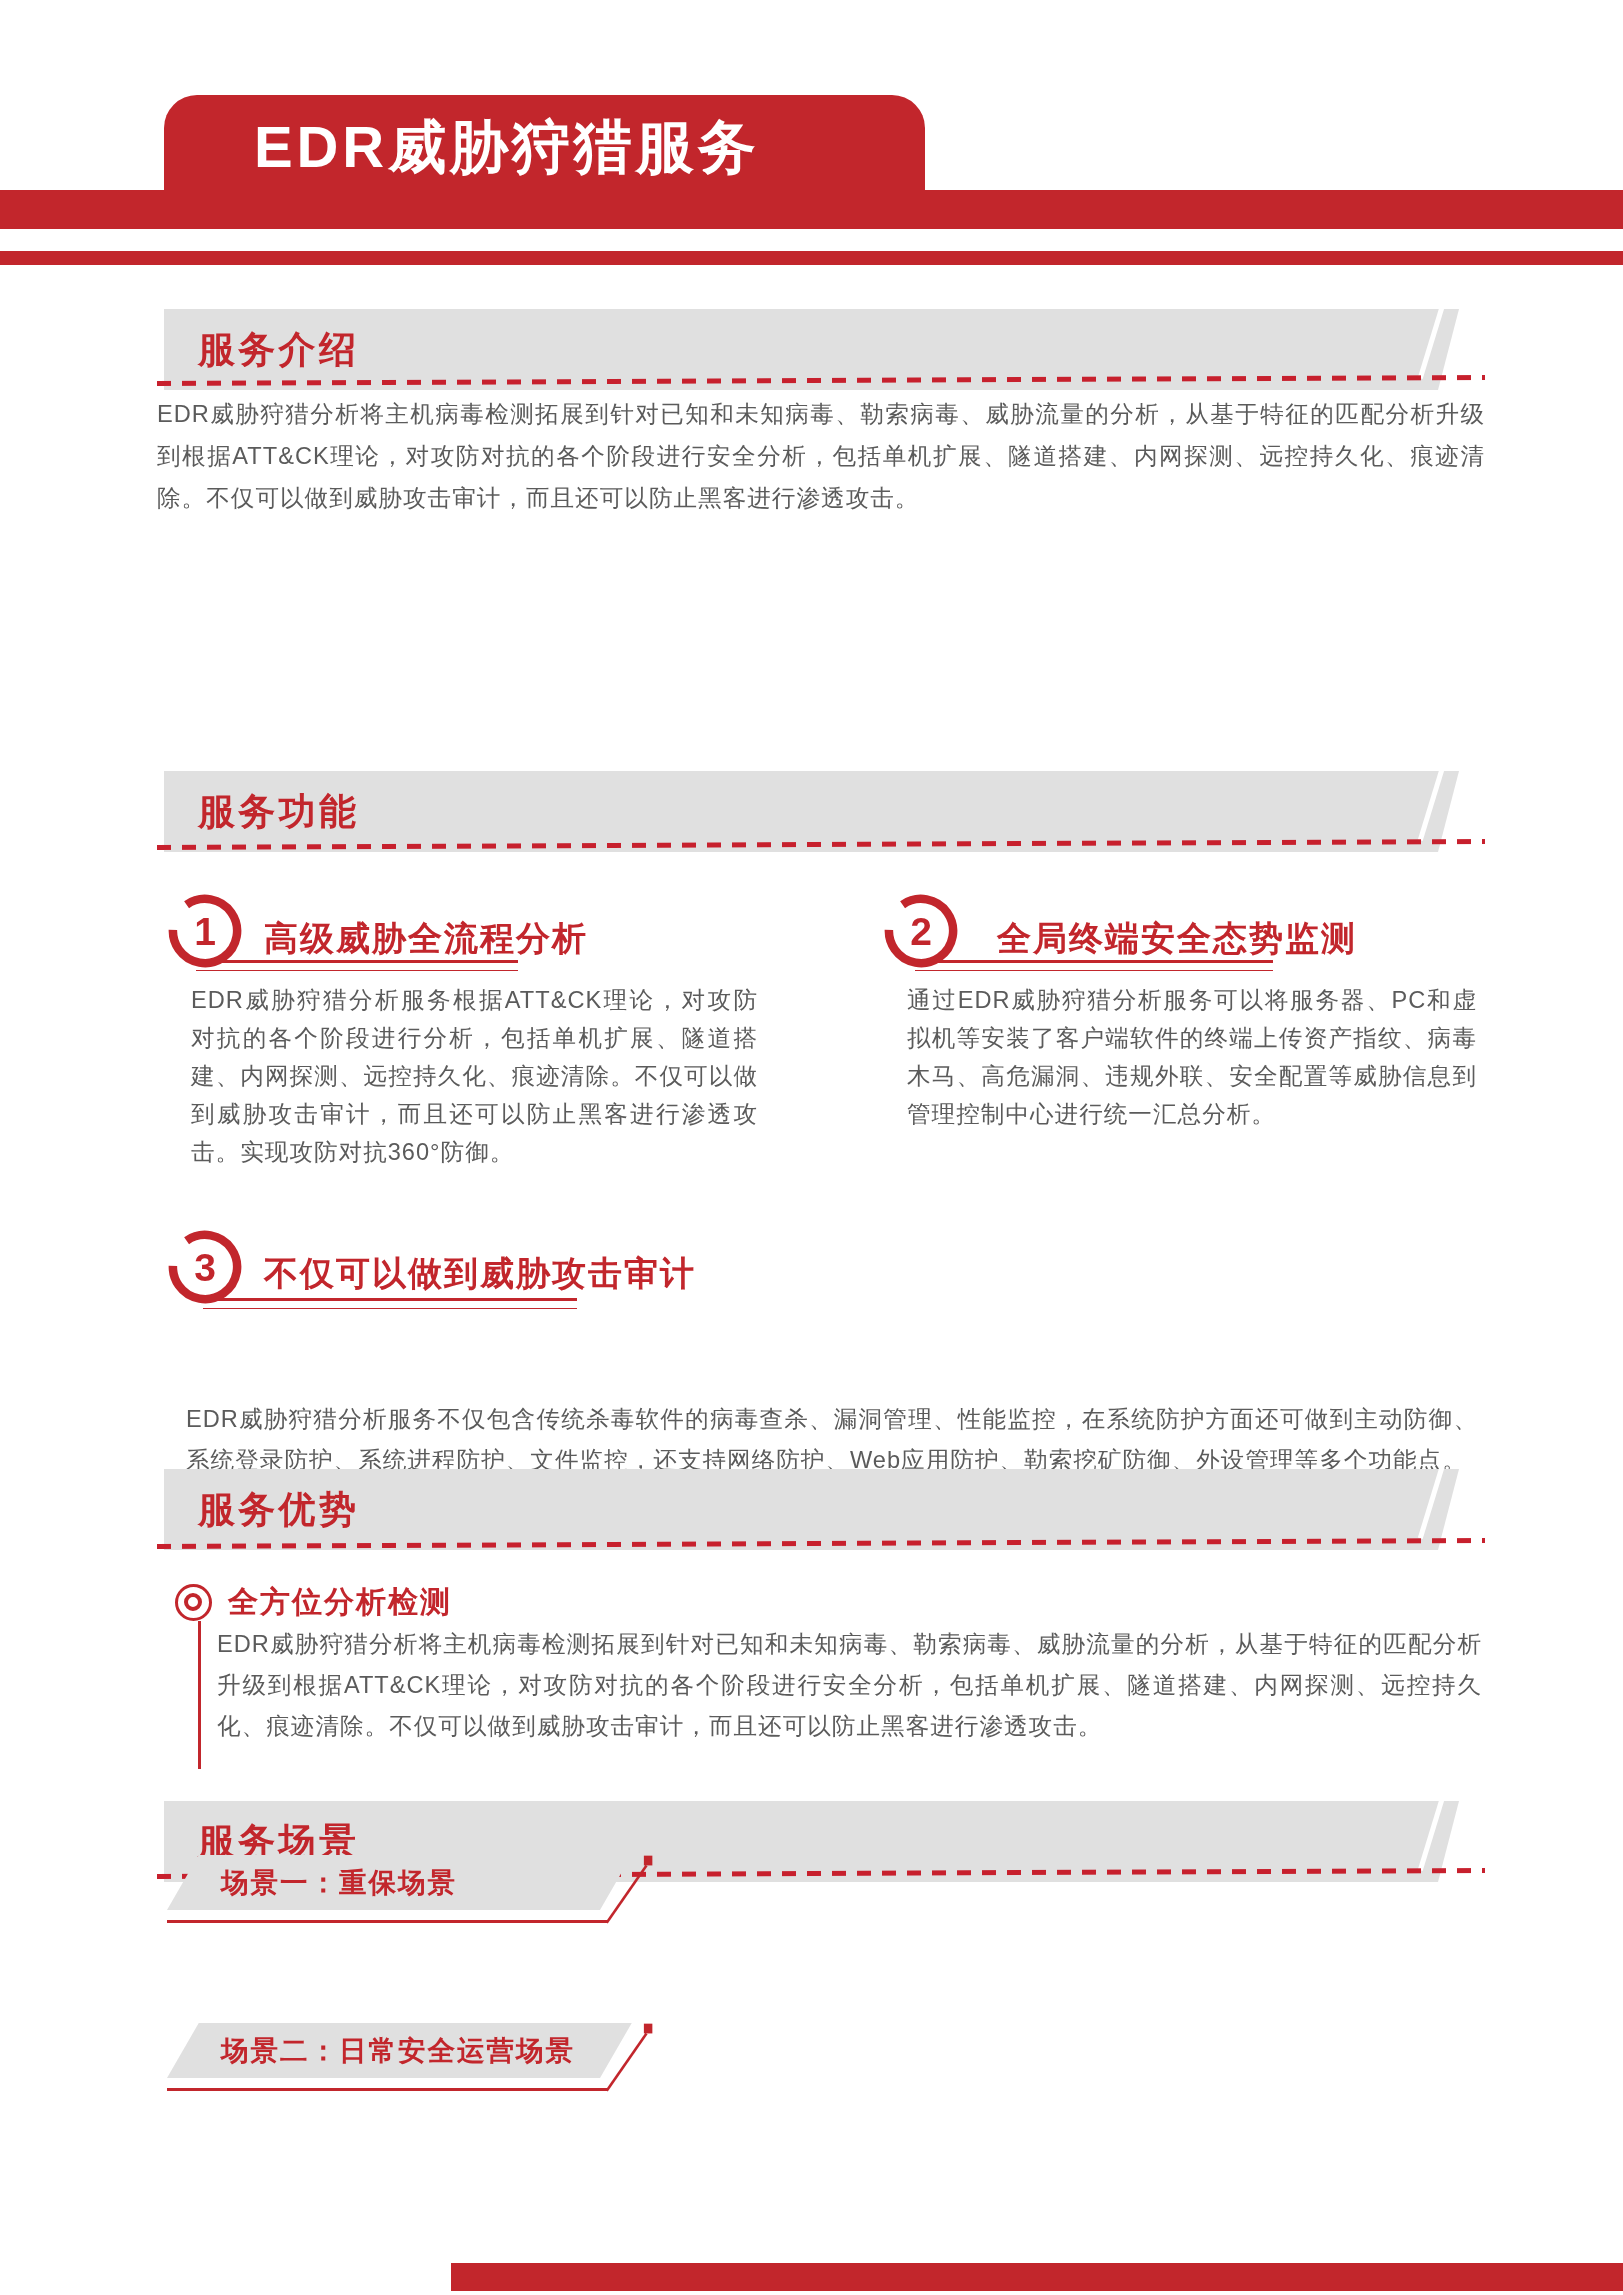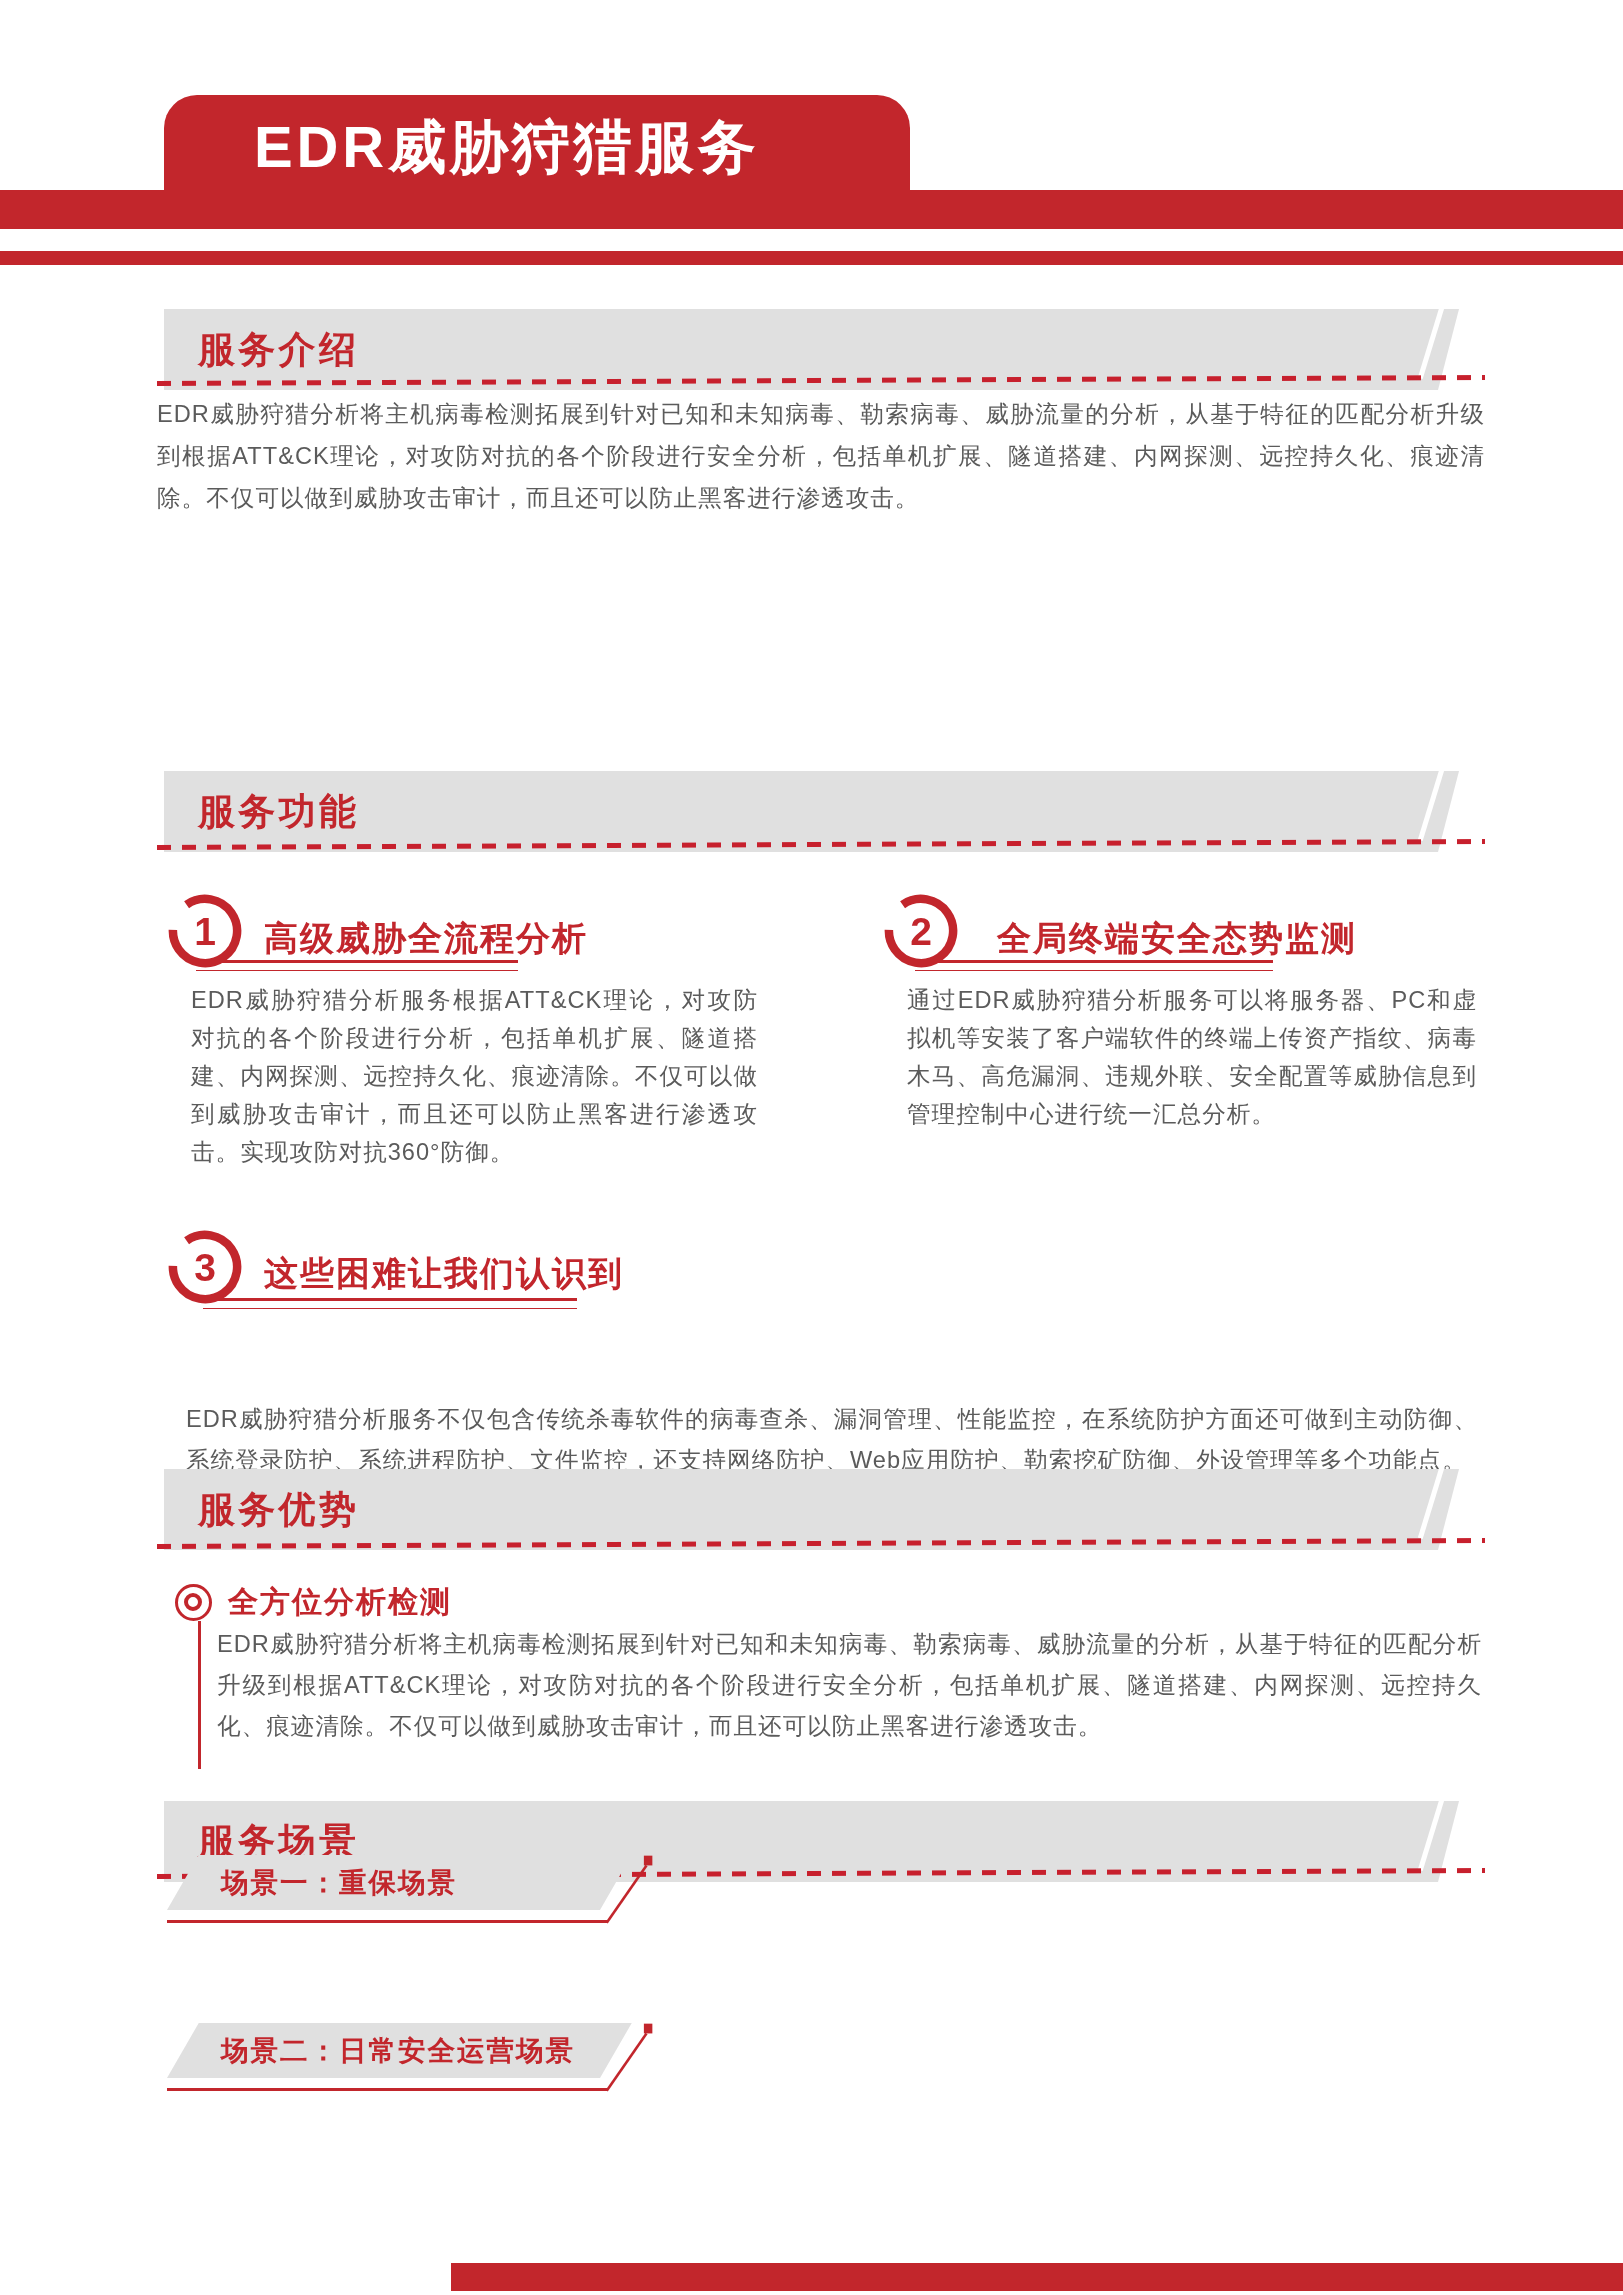--- a/index.html
+++ b/index.html
@@ -12,21 +12,21 @@
   body{
     width:1624px;height:2295px;position:relative;background:#ffffff;
     font-family:"Liberation Sans","DejaVu Sans",sans-serif;
     overflow:hidden;
   }
   .abs{position:absolute;}
 
   
   .hero-tab{
     position:absolute;left:164px;top:95px;width:746px;height:96px;
-    background:var(--red);border-radius:33px 33px 0 0;
+    background:var(--red);border-radius:33px 33px 0 0;padding-left:15px;
   }
   .hero-title{
     position:absolute;left:90px;top:0;height:96px;line-height:103px;
     color:#ffffff;font-size:58px;font-weight:bold;letter-spacing:3.9px;white-space:nowrap;
   }
   .hero-band{position:absolute;left:0;top:190px;width:1624px;height:39px;background:var(--red);}
   .hero-stripe{position:absolute;left:0;top:251px;width:1624px;height:14.4px;background:var(--red);}
 
   
   .sec{
@@ -146,21 +146,21 @@
 <div class="item-title" style="left:997px;top:916px;">全局终端安全态势监测</div>
 <div class="item-underline" style="left:915px;top:960px;width:358px;"></div>
 <div class="item-body body-text" style="left:907px;top:981px;width:570px;">通过EDR威胁狩猎分析服务可以将服务器、PC和虚拟机等安装了客户端软件的终端上传资产指纹、病毒木马、高危漏洞、违规外联、安全配置等威胁信息到管理控制中心进行统一汇总分析。</div>
 
 <div class="num-ring" style="left:167px;top:1229px;">
   <svg width="76" height="76" viewBox="0 0 116 116">
     <circle cx="58" cy="58" r="49" fill="none" stroke="#c2262c" stroke-width="13" stroke-dasharray="262 46" transform="rotate(-125 58 58)"></circle>
   </svg>
   <span class="num">3</span>
 </div>
-<div class="item-title" style="left:264px;top:1251px;">这些困难让我们认识到</div>
+<div class="item-title" style="left:264px;top:1251px;">不仅可以做到威胁攻击审计</div>
 <div class="item-underline" style="left:203px;top:1298px;width:374px;"></div>
 <div class="item-body body-text" style="left:186px;top:1399px;width:1292px;line-height:41px;">EDR威胁狩猎分析服务不仅包含传统杀毒软件的病毒查杀、漏洞管理、性能监控，在系统防护方面还可做到主动防御、系统登录防护、系统进程防护、文件监控，还支持网络防护、Web应用防护、勒索挖矿防御、外设管理等多个功能点。</div>
 
 <div class="sec" style="top:1469px;">
   <div class="sec-slash"></div>
   <div class="sec-title">服务优势</div>
 </div>
 <div class="dash" style="top:1544px;"></div>
 
 <div class="target-icon">

